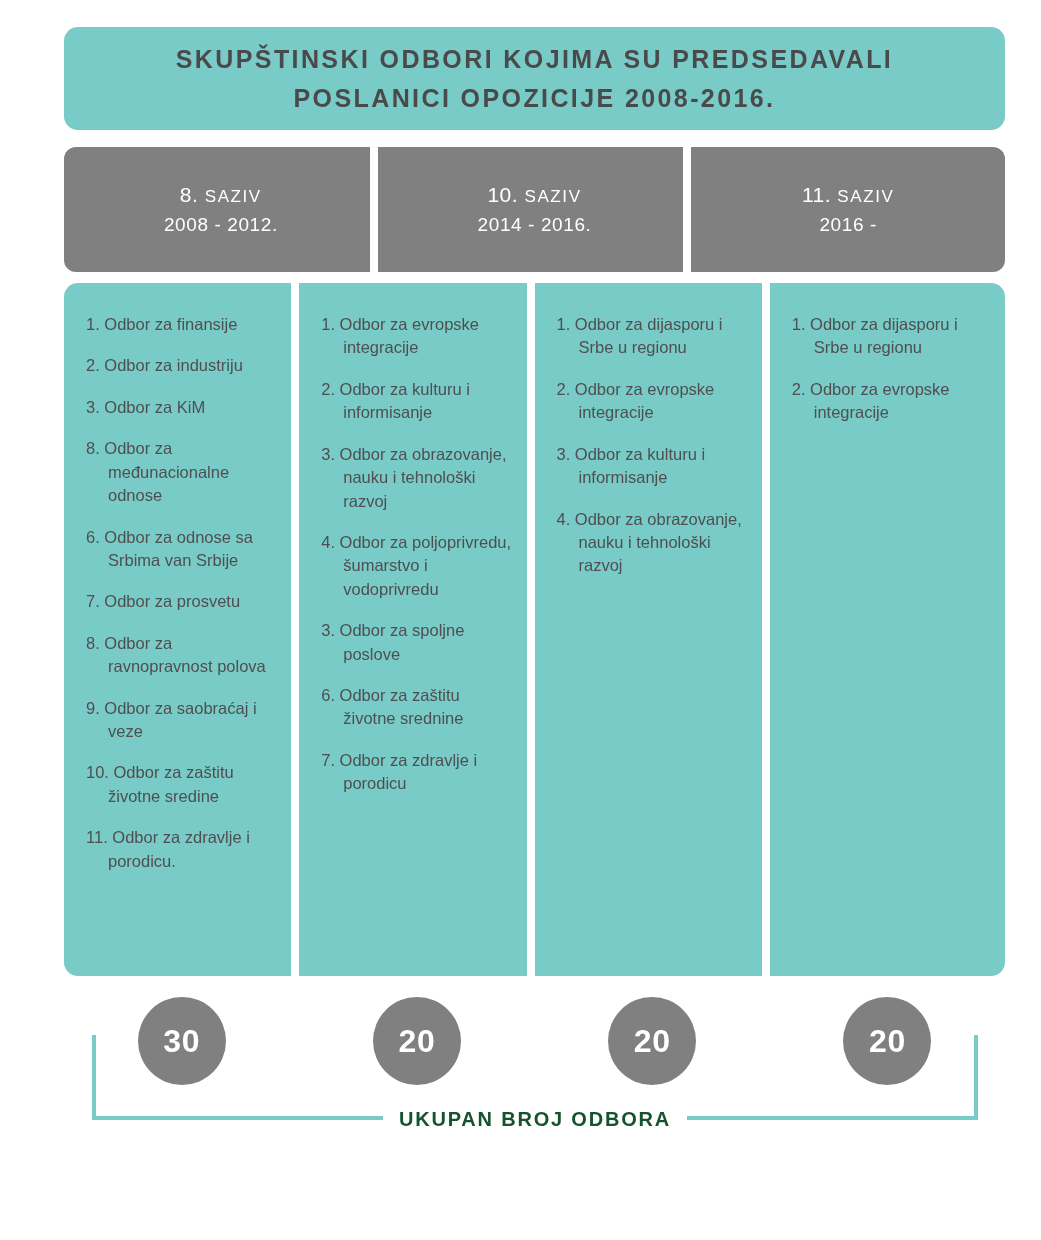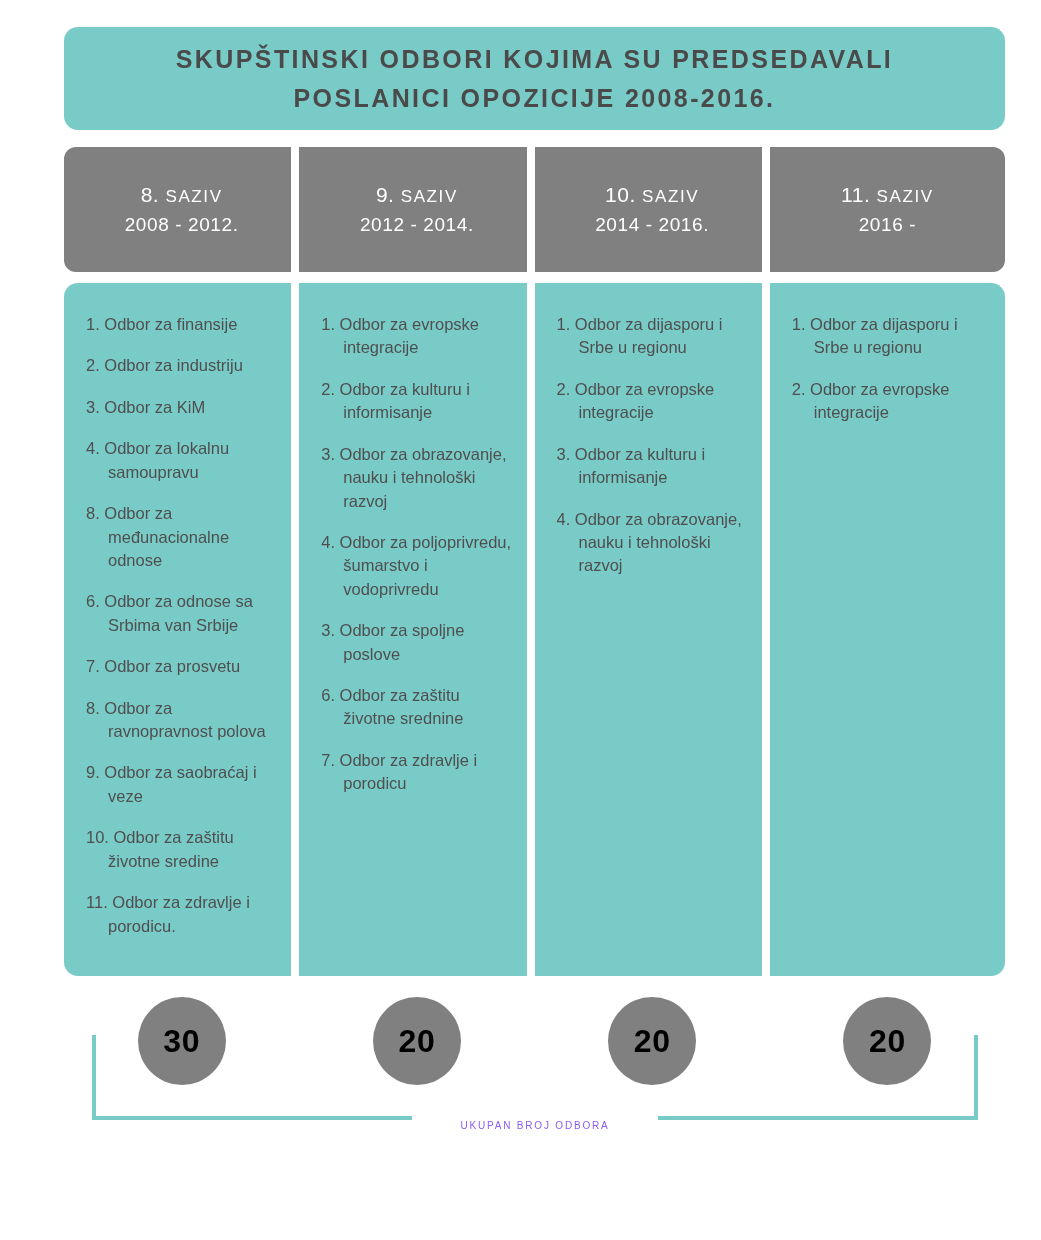--- a/index.html
+++ b/index.html
@@ -151,21 +151,21 @@
     flex: 1 1 0;
     display: flex;
     align-items: center;
     justify-content: center;
   }
   .circle {
     width: 88px;
     height: 88px;
     border-radius: 50%;
     background: #808080;
-    color: #000000;
+    color: #ffffff;
     font-size: 32px;
     font-weight: bold;
     display: flex;
     align-items: center;
     justify-content: center;
     letter-spacing: 0.5px;
   }
 
   
   .bracket {
@@ -192,23 +192,23 @@
     height: 4px;
     background: #79cbc8;
   }
   .bracket .line-left { left: 0; width: 320px; }
   .bracket .line-right { right: 0; width: 320px; }
   .bracket .caption {
     position: absolute;
     bottom: -11px;
     left: 50%;
     transform: translateX(-50%);
-    color: #8b5cf6;
-    font-size: 10px;
-    font-weight: normal;
+    color: #14532d;
+    font-size: 20px;
+    font-weight: bold;
     letter-spacing: 1.8px;
     white-space: nowrap;
     background: #ffffff;
     padding: 0 16px;
   }
 </style>
 </head>
 <body>
 
 <div class="infographic">
@@ -223,28 +223,20 @@
 
     <div class="header-col">
       <div class="h-line1">
         <span class="big">8.</span>
         <span>SAZIV</span>
       </div>
       <div class="h-line2">2008 - 2012.</div>
       <div class="sep"></div>
     </div>
 
-    <div class="header-col">
-      <div class="h-line1">
-        <span class="big">9.</span>
-        <span>SAZIV</span>
-      </div>
-      <div class="h-line2">2012 - 2014.</div>
-      <div class="sep"></div>
-    </div>
 
     <div class="header-col">
       <div class="h-line1">
         <span class="big">10.</span>
         <span>SAZIV</span>
       </div>
       <div class="h-line2">2014 - 2016.</div>
       <div class="sep"></div>
     </div>
 
@@ -259,21 +251,20 @@
 
   </div>
 
   <div class="body-panel"></div>
   <div class="body-cols">
 
     <div class="body-col">
       <div class="item">1. Odbor za finansije</div>
       <div class="item">2. Odbor za industriju</div>
       <div class="item">3. Odbor za KiM</div>
-      <div class="item">4. Odbor za lokalnu samoupravu</div>
       <div class="item">8. Odbor za međunacionalne odnose</div>
       <div class="item">6. Odbor za odnose sa Srbima van Srbije</div>
       <div class="item">7. Odbor za prosvetu</div>
       <div class="item">8. Odbor za ravnopravnost polova</div>
       <div class="item">9. Odbor za saobraćaj i veze</div>
       <div class="item">10. Odbor za zaštitu životne sredine</div>
       <div class="item">11. Odbor za zdravlje i porodicu.</div>
       <div class="sep"></div>
     </div>
 

